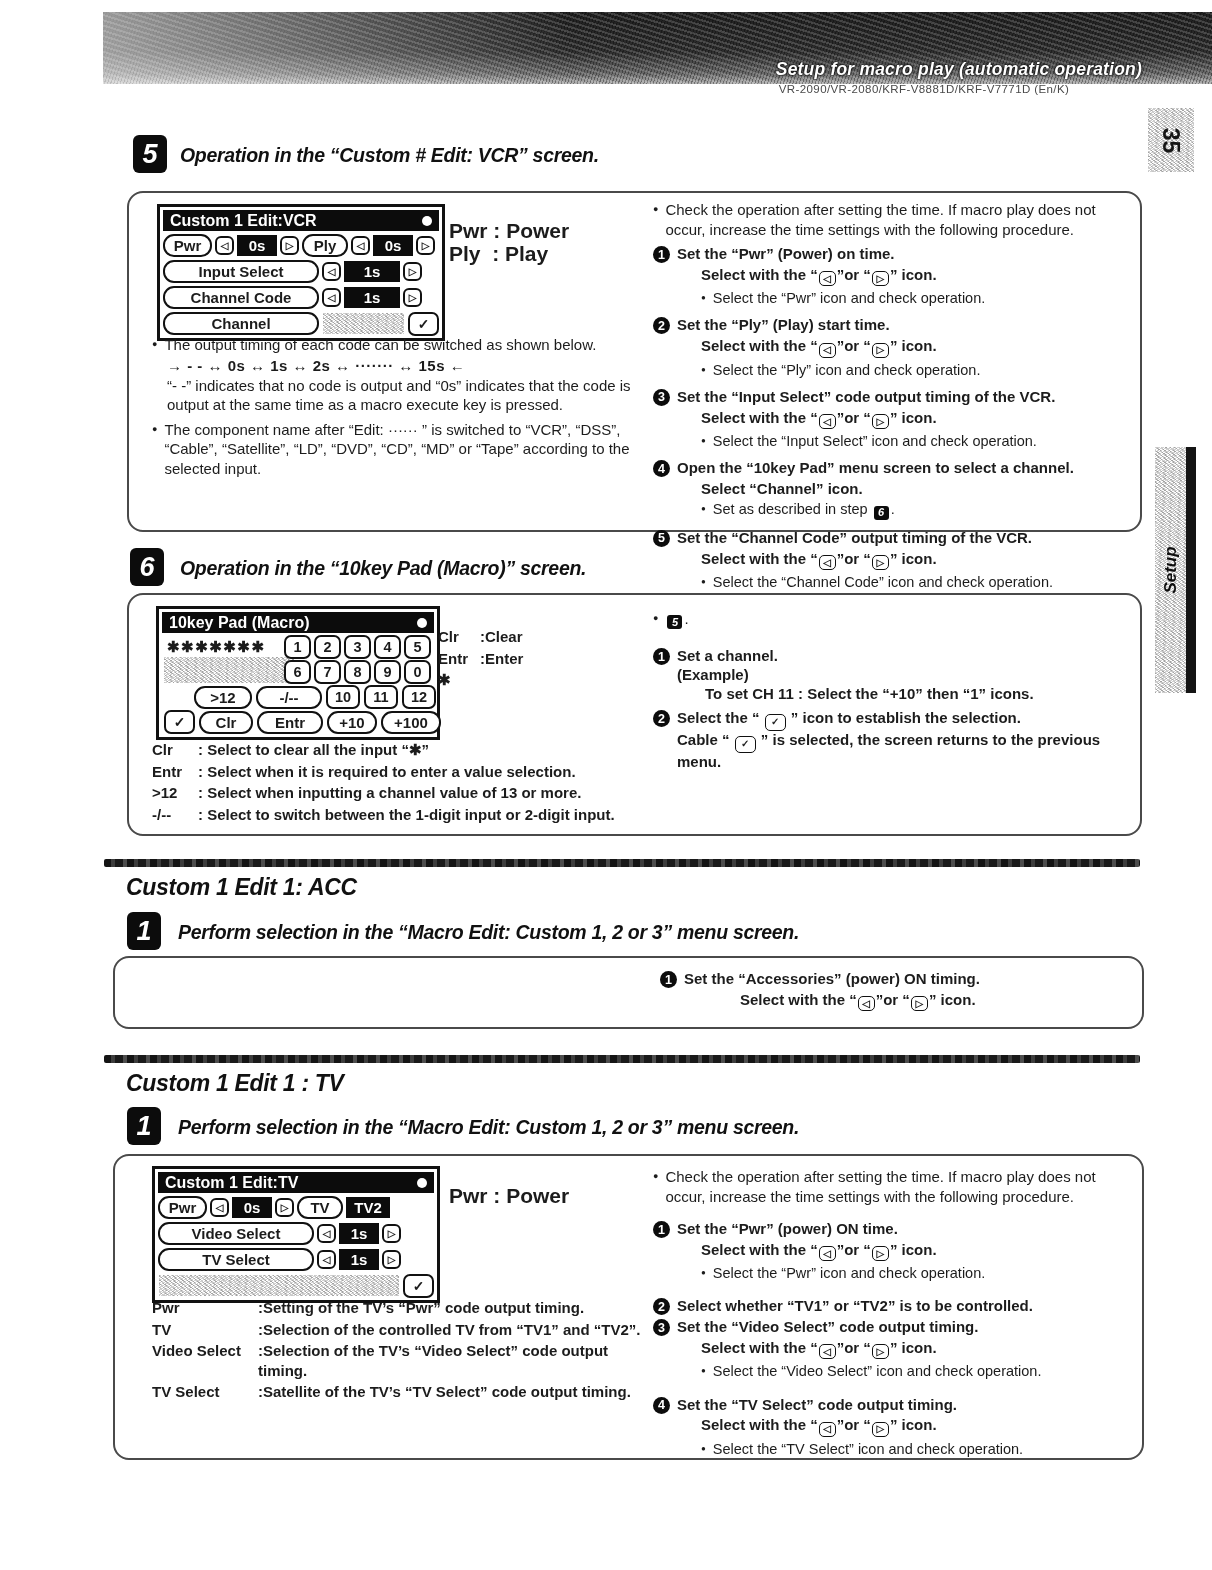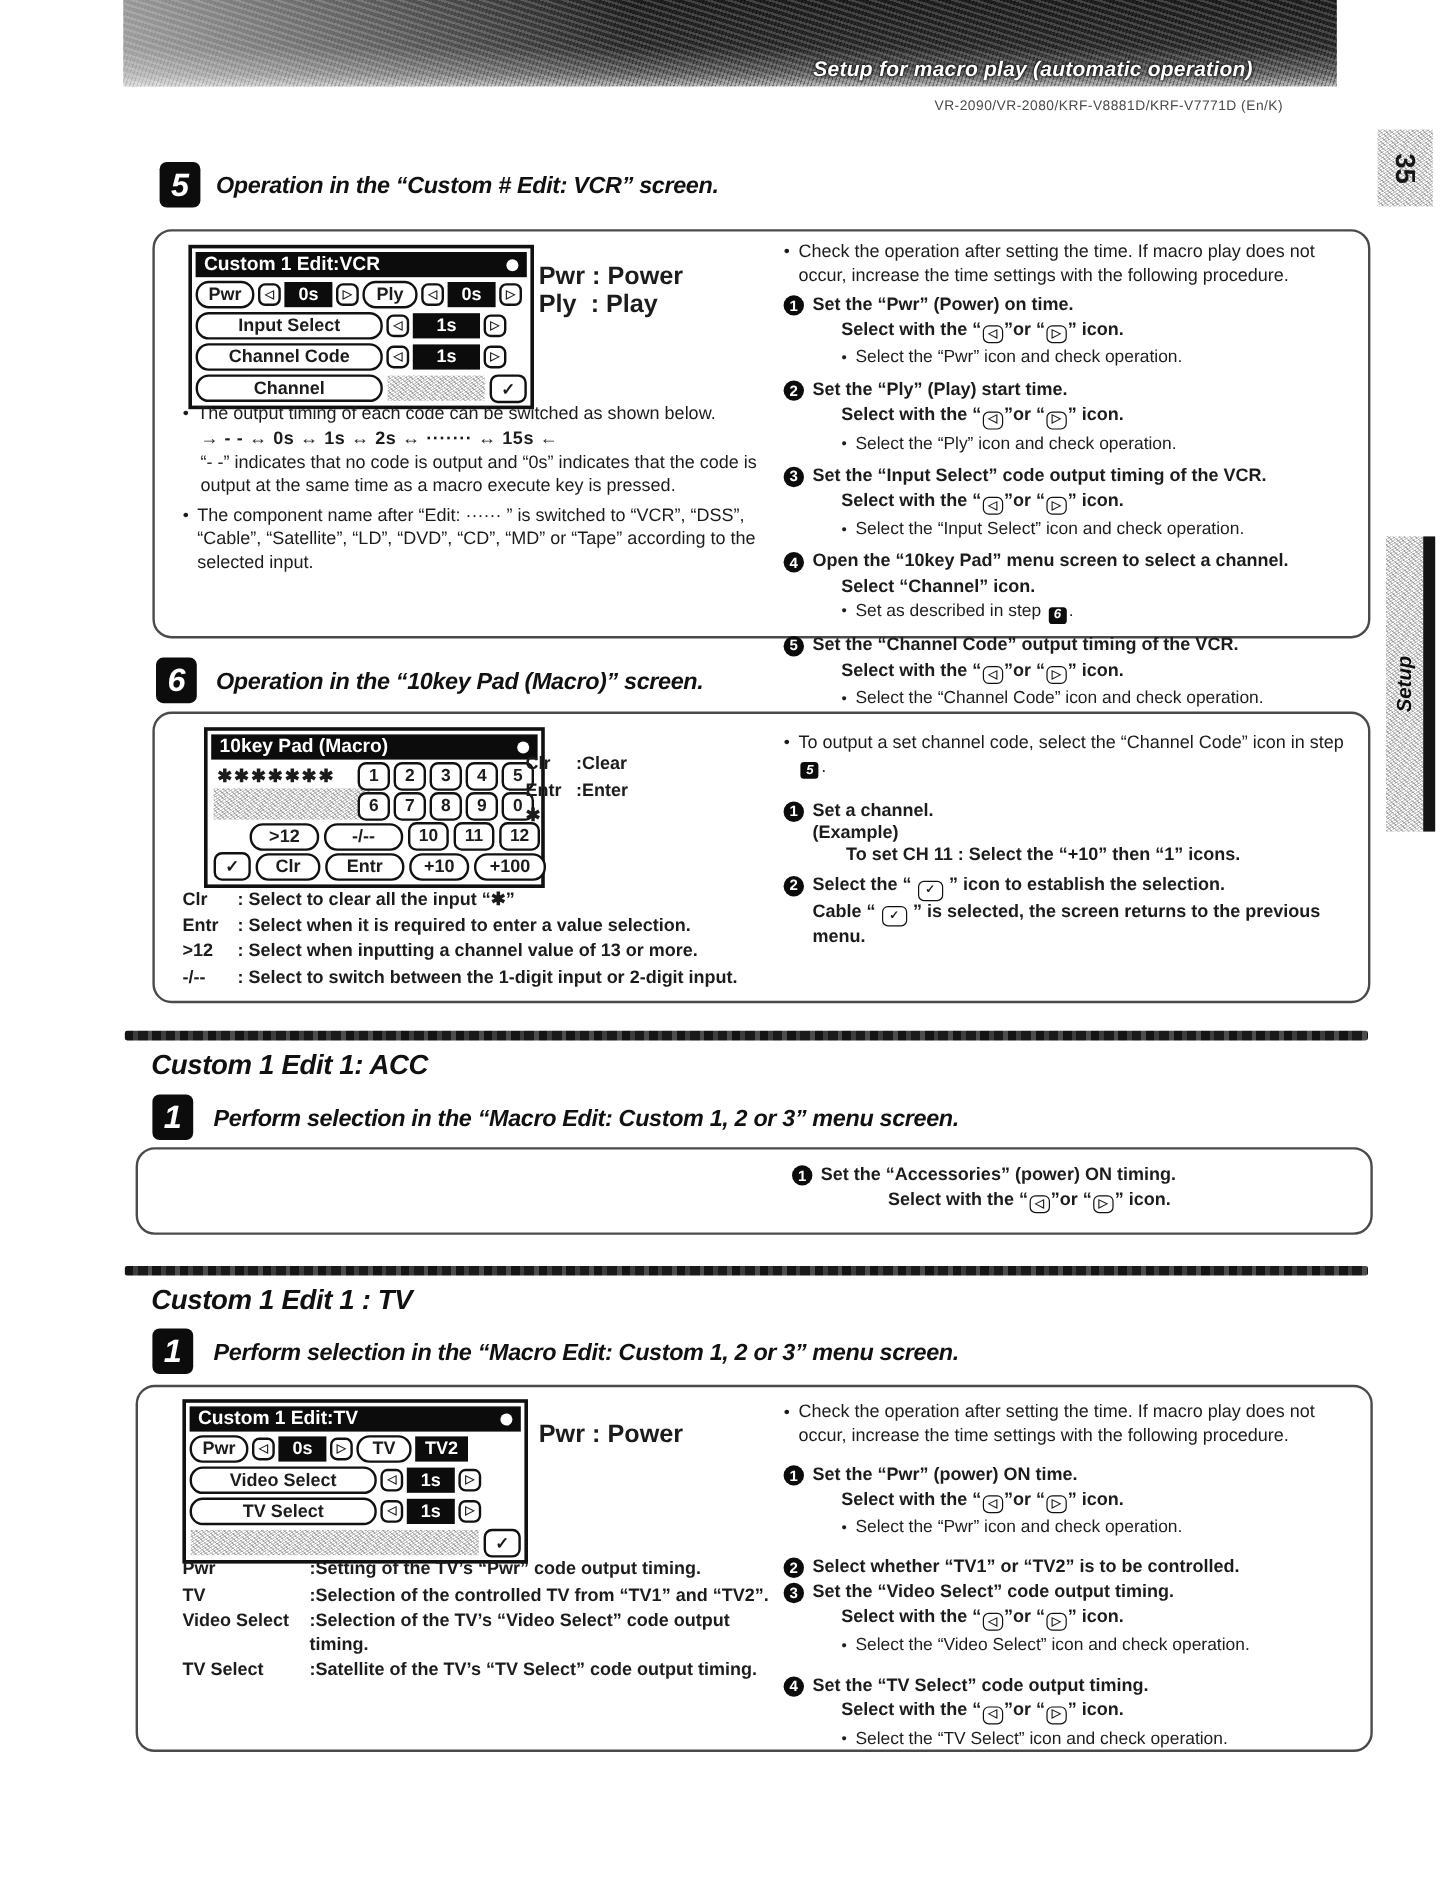--- a/index.html
+++ b/index.html
@@ -1,19 +1,19 @@
 <!DOCTYPE html>
 <html><head>
 <meta charset="utf-8">
 <style>
   html,body{margin:0;padding:0;background:#fff;}
   #page{position:relative;width:1212px;height:1570px;background:#fff;overflow:hidden;
         font-family:"Liberation Sans",sans-serif;color:#1c1c1c;}
   
-  .banner{position:absolute;left:103px;top:0;width:1011px;height:72px;
+  .banner{position:absolute;left:103px;top:12px;width:1109px;height:72px;
     background:
       linear-gradient(90deg, rgba(255,255,255,.55), rgba(255,255,255,0) 42%),
       repeating-linear-gradient(17deg, rgba(255,255,255,.16) 0 2px, rgba(255,255,255,0) 2px 5px),
       repeating-linear-gradient(-71deg, rgba(0,0,0,.35) 0 1px, rgba(0,0,0,0) 1px 3px),
       linear-gradient(180deg,#202020 0%,#2e2e2e 55%,#6b6b6b 86%,#b5b5b5 100%);}
   .banner-title{position:absolute;right:70px;bottom:4px;color:#fff;font-style:italic;font-weight:bold;
     font-size:17.5px;letter-spacing:.2px;text-shadow:0 0 3px #000,0 0 2px #000;}
   .model-line{position:absolute;left:700px;top:83px;width:448px;text-align:center;
     font-size:11.5px;color:#4a4a4a;letter-spacing:.4px;}
   .pageno{position:absolute;left:1148px;top:108px;width:46px;height:64px;display:flex;align-items:center;justify-content:center;}
@@ -256,21 +256,21 @@
           </div>
       </div>
     </div>
   </div>
 
   <div class="sq-badge" style="left:130px;top:548px;">6</div>
   <div class="h1" style="left:180px;top:557px;">Operation in the “10key Pad (Macro)” screen.</div>
 
   <div class="round-box" style="left:127px;top:593px;width:1011px;height:239px;"></div>
 
-  <div class="screen" style="left:170px;top:606px;width:272px;">
+  <div class="screen" style="left:156px;top:606px;width:272px;">
     <div class="scr-title">
       <span>10key Pad (Macro)</span>
       <span class="scr-dot"></span>
     </div>
     <div class="kp-body">
       <span class="kp-stars">✱✱✱✱✱✱✱</span>
       <span class="kp-noise speck"></span>
       <div class="kp-r1">
         <span class="key">1</span>
         <span class="key">2</span>
@@ -333,21 +333,21 @@
       </div>
     <div class="defrow">
         <span class="defterm">-/--</span>
         <span>: Select to switch between the 1-digit input or 2-digit input.</span>
       </div>
   </div>
 
   <div class="pcol" style="left:653px;top:604px;width:478px;">
     <div class="noteb">
       <span class="nb-dot">●</span>
-      <span><span>To output a set channel code, select the “Channel Code” icon in step </span><span class="boxref">
+      <span><span class="boxref">
             <span>5</span>
           </span><span>.</span></span>
     </div>
     <div class="pstep" style="margin-top:18px">
       <span class="pnum">1</span>
       <div class="pbody">
         <div class="phead">Set a channel.</div>
         <div class="phead">(Example)</div>
         <div class="phead" style="margin-left:28px">To set CH 11 : Select the “+10” then “1” icons.</div>
       </div>

